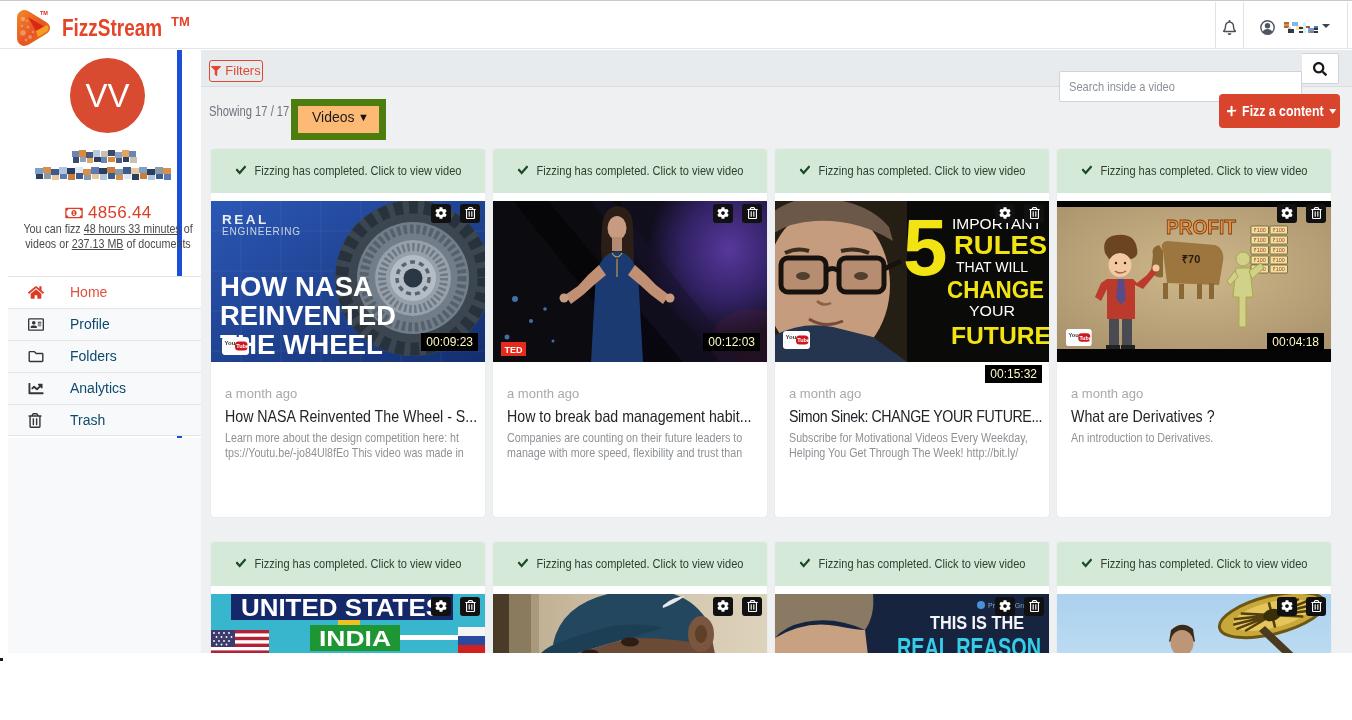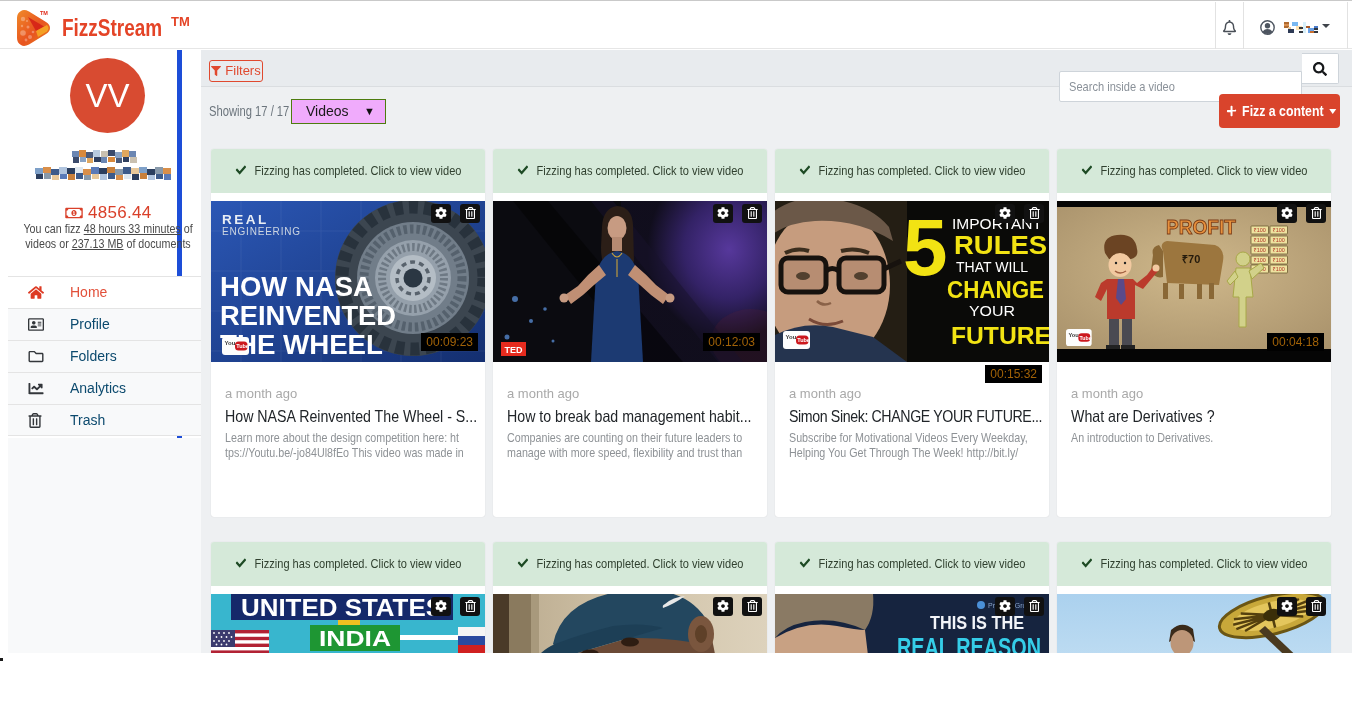--- a/index.html
+++ b/index.html
@@ -25,30 +25,30 @@
   .nav-item .ntxt { position:absolute; left:62px; top:0px; }
   #side-rest { position:absolute; left:0; top:388px; width:200px; height:215px; background:#f8f9fa; }
   
   #main { position:absolute; left:201px; top:50px; width:1151px; height:603px; background:#eef0f2; }
   #toolbar { position:absolute; left:0; top:0; width:1151px; height:37px; background:#e8ebee; border-bottom:1px solid #dadde0; }
   #btn-filters { position:absolute; left:8px; top:10px; width:54px; height:22px; border:1px solid #e0492f; border-radius:3px; color:#e0492f; font-size:13px; line-height:20px; text-align:center; background:transparent; }
   #search-in { position:absolute; left:858px; top:21px; width:243px; height:31px; background:#fff; border:1px solid #ced4da; border-radius:2px 0 0 2px; color:#8a9199; font-size:13.5px; line-height:29px; }
   #search-in .inner { display:inline-block; padding-left:11px; transform:scaleX(0.82); transform-origin:0 50%; white-space:nowrap; }
   #search-btn { position:absolute; left:1101px; top:3px; width:37px; height:31px; background:#fff; border:1px solid #ced4da; border-left:none; border-radius:0 2px 2px 0; }
   #showing { position:absolute; left:8px; top:53px; color:#6c757d; font-size:14px; transform:scaleX(0.8); transform-origin:0 50%; white-space:nowrap; }
-  #select-videos { position:absolute; left:90px; top:49px; width:95px; height:25px; background:#f0abfc; border:1px solid #4d7c0f; font-size:14px; color:#1a1a1a; line-height:23px; padding-left:14px; }
+  #select-videos { position:absolute; left:90px; top:49px; width:95px; height:41px; background:#fdba74; border:7px solid #4d7c0f; font-size:14px; color:#1a1a1a; line-height:23px; padding-left:14px; }
   #btn-fizz { position:absolute; left:1018px; top:44px; width:121px; height:34px; background:#d9442c; border-radius:4px; color:#fff; font-size:14px; font-weight:bold; white-space:nowrap; }
   #btn-fizz .inner { position:absolute; left:0; top:0; width:121px; height:34px; line-height:34px; text-align:center; transform:scaleX(0.88); transform-origin:50% 50%; }
   
   .card { position:absolute; width:274px; height:368px; background:#fff; border-radius:3px; box-shadow:0 0 1px rgba(0,0,0,0.18); }
   .chead { position:absolute; left:0; top:0; width:274px; height:44px; background:#d5e9d9; border-radius:3px 3px 0 0; color:#30402f; font-size:13px; text-align:center; line-height:44px; }
   .chead .inner { display:inline-block; transform:scaleX(0.85); transform-origin:50% 50%; white-space:nowrap; }
   .thumb { position:absolute; left:0; top:52px; width:274px; height:161px; overflow:hidden; }
   .tico { position:absolute; top:55px; width:20px; height:19px; background:#111; border-radius:3px; }
-  .badge { position:absolute; height:18px; background:#000; color:#a16207; font-size:12px; line-height:18px; padding:0 5px; }
+  .badge { position:absolute; height:18px; background:#000; color:#fef9c3; font-size:12px; line-height:18px; padding:0 5px; }
   .ago { position:absolute; left:14px; top:237px; color:#a9a9a9; font-size:13px; }
   .title { position:absolute; left:14px; top:258px; width:300px; color:#212529; font-size:16.5px; white-space:nowrap; overflow:hidden; transform:scaleX(0.86); transform-origin:0 50%; }
   .desc { position:absolute; left:14px; top:282px; width:325px; color:#8e9296; font-size:13.4px; line-height:14.6px; overflow:hidden; transform:scaleX(0.8); transform-origin:0 0; white-space:nowrap; }
   #below { position:absolute; left:0; top:653px; width:1352px; height:67px; background:#fff; }
 </style>
 </head>
 <body>
 <div id="app">
 
   <div id="hdr">

